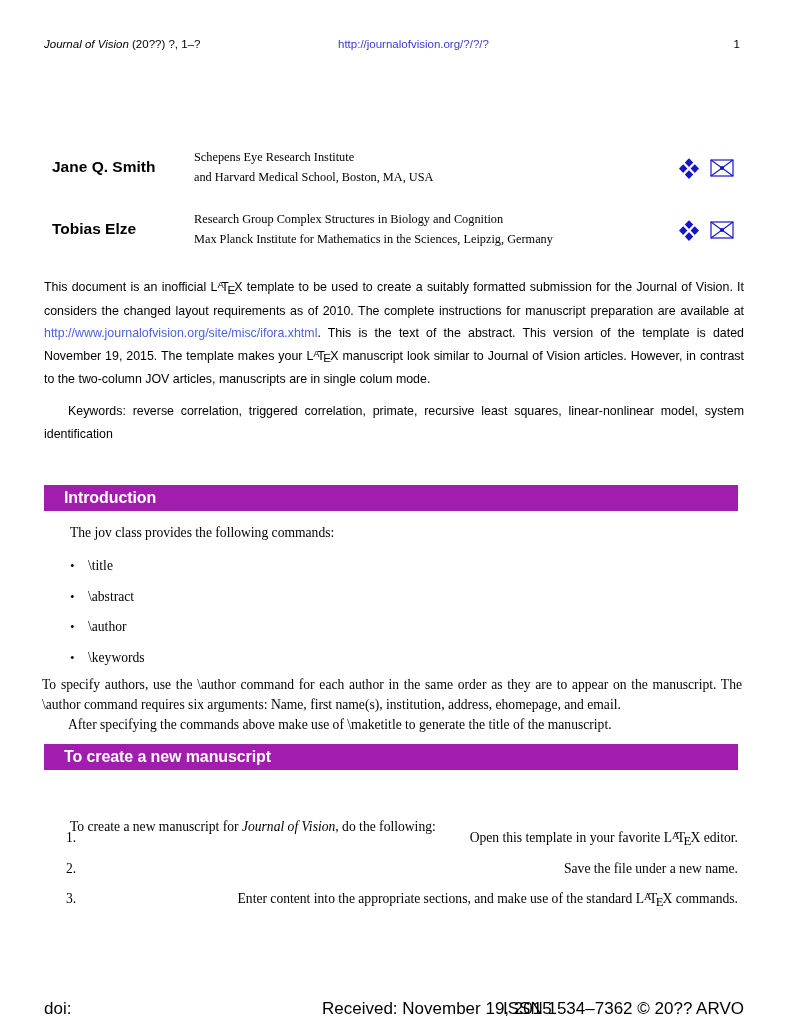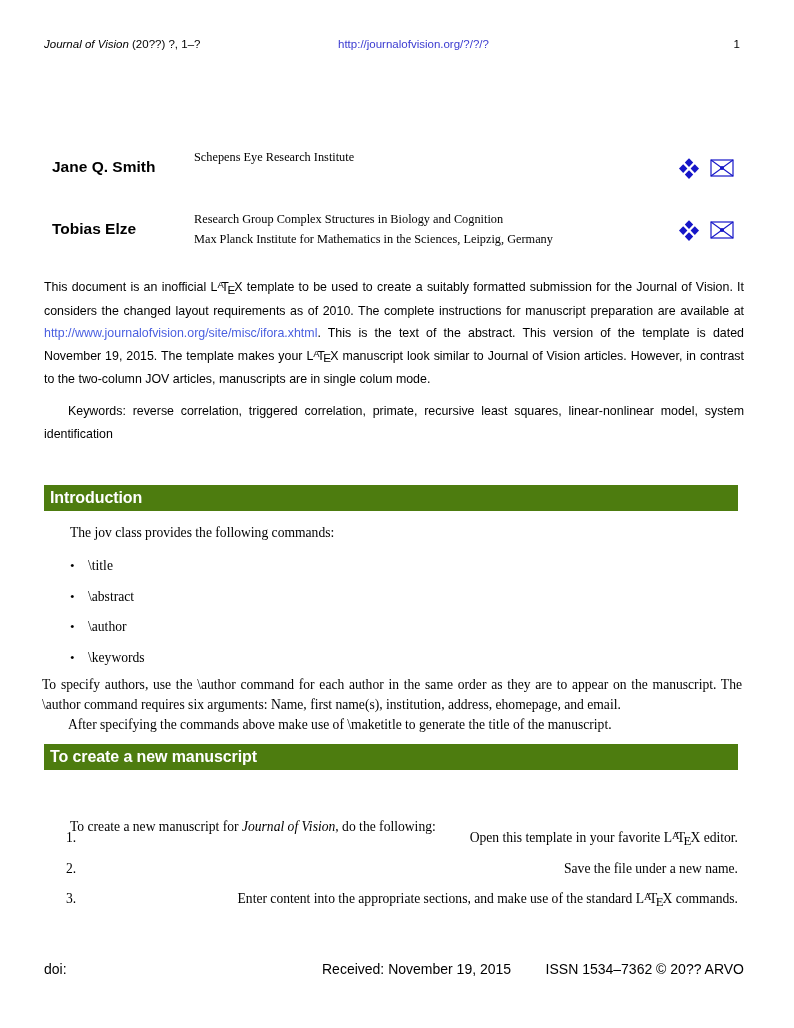--- a/index.html
+++ b/index.html
@@ -142,27 +142,27 @@
     text-align: justify;
     text-indent: 24px;
   }
 
   
   .sec-bar {
     position: absolute;
     left: 44px;
     width: 694px;
     height: 26px;
-    background: #4d7c0f;
+    background: #a21caf;
     color: #ffffff;
     font-family: "Liberation Sans", sans-serif;
     font-weight: bold;
     font-size: 16px;
     line-height: 26px;
-    padding-left: 6px;
+    padding-left: 20px;
     box-sizing: border-box;
     letter-spacing: -0.1px;
   }
   #sec-intro { top: 485px; }
   #sec-create { top: 744px; }
 
   .body-text {
     position: absolute;
     font-family: "Liberation Serif", serif;
     font-size: 13.6px;
@@ -249,25 +249,25 @@
     font-size: 0.94em;
   }
   .latex-sans {
     font-family: "Liberation Sans", sans-serif;
   }
 
   
   .footer {
     position: absolute;
     left: 44px;
-    top: 960px;
+    top: 1000px;
     width: 700px;
     height: 18px;
     font-family: "Liberation Sans", sans-serif;
-    font-size: 14px;
+    font-size: 17px;
     line-height: 18px;
   }
   .footer-left { position: absolute; left: 0; top: 0; }
   .footer-center { position: absolute; left: 278px; top: 0; white-space: nowrap; }
   .footer-right { position: absolute; right: 0; top: 0; white-space: nowrap; }
 </style>
 </head>
 <body>
 
 <div class="page">
@@ -278,20 +278,21 @@
     <div class="runhead-right">1</div>
   </div>
 
 
   <div class="authors">
 
     <div class="author-row">
       <div class="author-name">Jane Q. Smith</div>
       <div class="author-affil">
         <div>Schepens Eye Research Institute</div>
+        <div>and Harvard Medical School, Boston, MA, USA</div>
       </div>
       <div class="author-icons">
         <span class="icon-home">
           <svg width="22" height="22" viewBox="0 0 22 22">
             <polygon points="11,1.2 15.2,5.6 11,10 6.8,5.6" fill="#1616c8"></polygon>
             <polygon points="5.2,7.2 9.4,11.6 5.2,16 1,11.6" fill="#1616c8"></polygon>
             <polygon points="16.8,7.2 21,11.6 16.8,16 12.6,11.6" fill="#1616c8"></polygon>
             <polygon points="11,13.2 15.2,17.6 11,22 6.8,17.6" fill="#1616c8"></polygon>
           </svg>
         </span>

